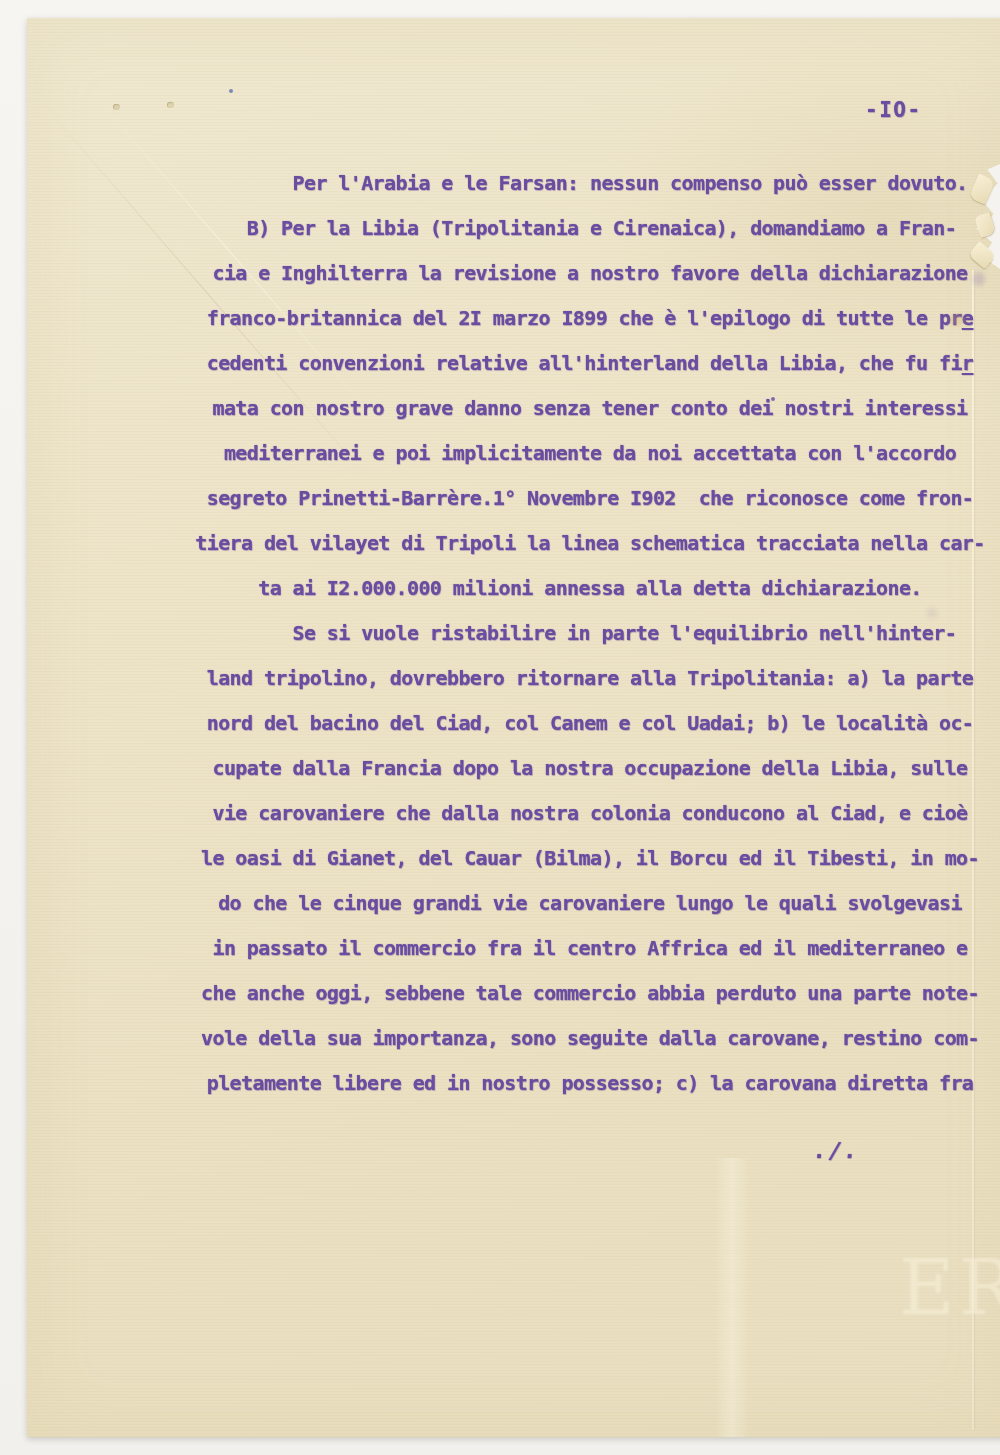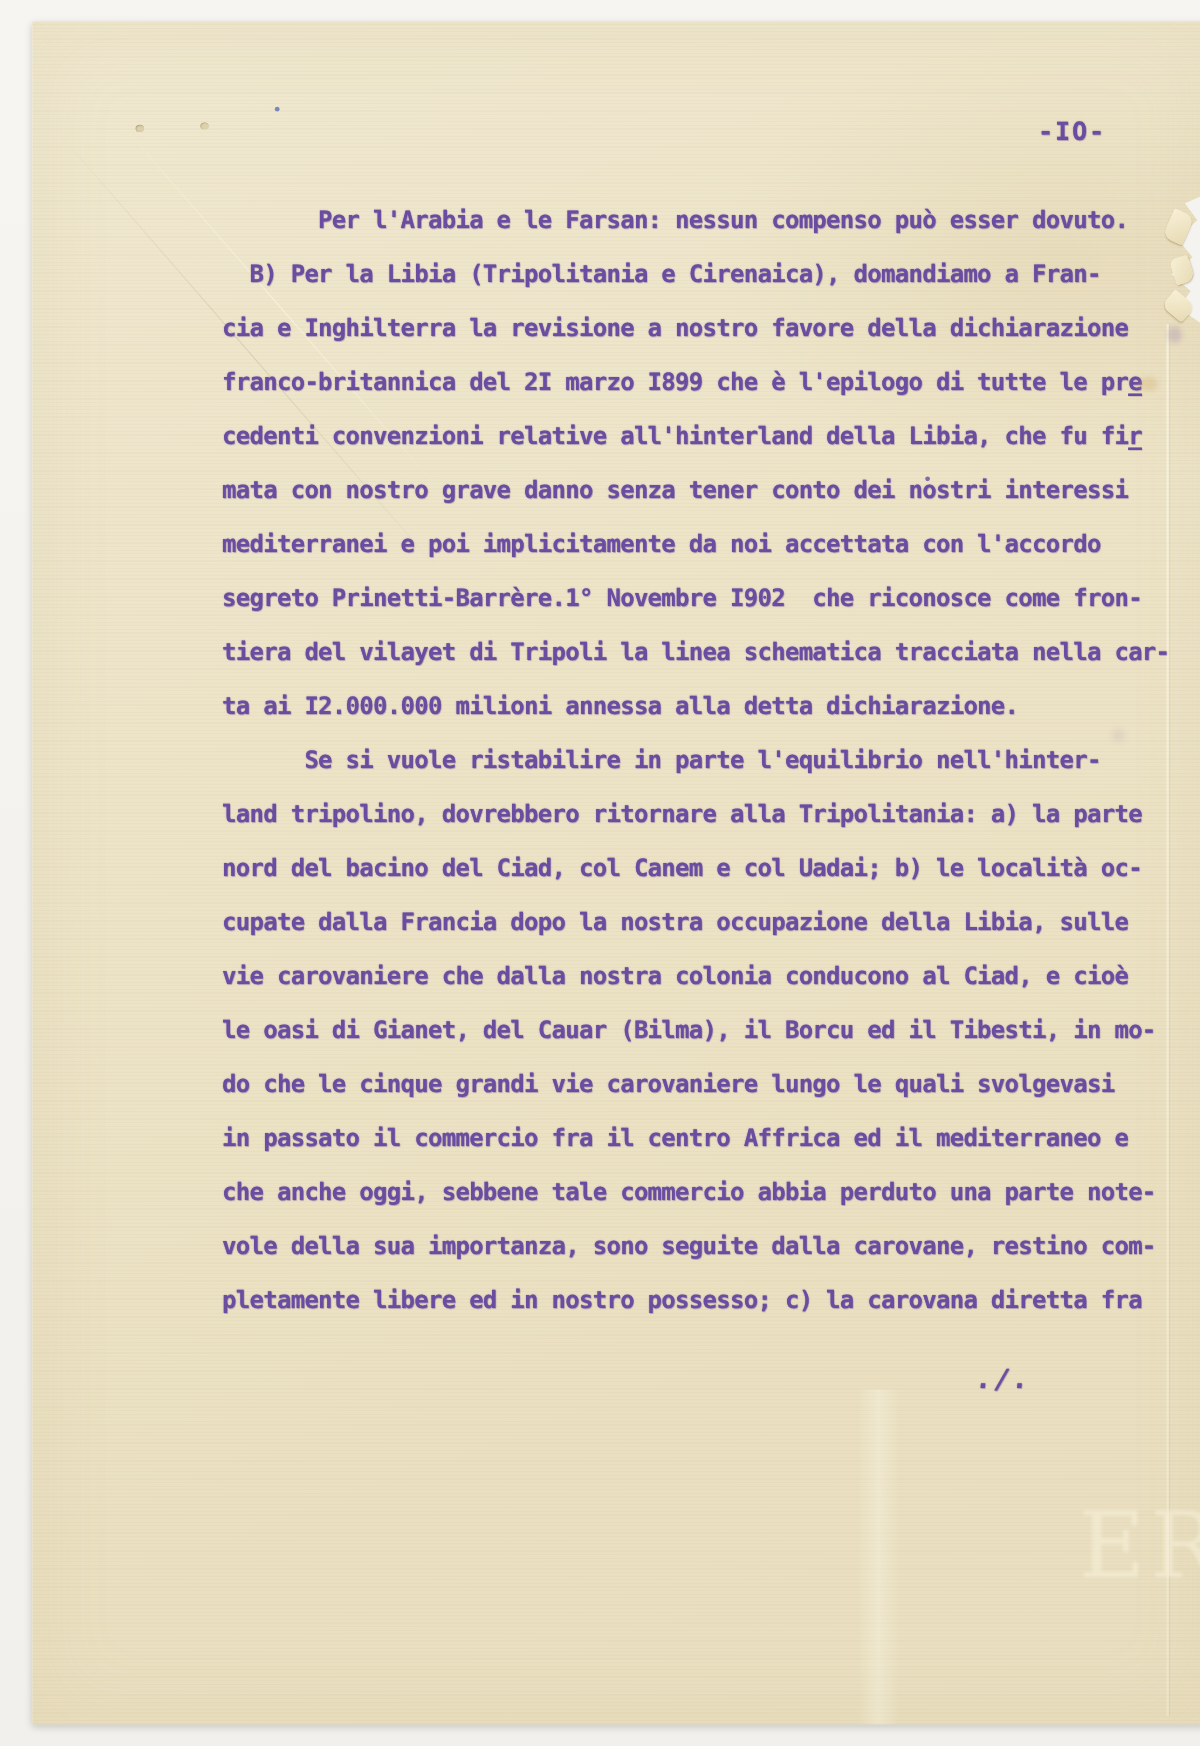--- a/index.html
+++ b/index.html
@@ -27,21 +27,21 @@
   .typed{
     color:var(--ink);
     font-weight:700;
     text-shadow:0 0 1.1px rgba(106,77,160,0.75), 0.6px 0.6px 0 rgba(88,58,138,0.28);
   }
   .text-block{
     position:absolute;left:158px;top:143px;width:810px;
     font-size:20px;letter-spacing:-0.6px;line-height:45px;
     white-space:pre;
   }
-  .line{height:45px;}
+  .line{height:45px;text-align:center;}
   .ul{text-decoration:underline;text-decoration-thickness:2px;text-underline-offset:3px;}
   .page-number{
     position:absolute;left:838px;top:80px;
     font-size:21px;letter-spacing:1.5px;
   }
   .continuation{
     position:absolute;left:786px;top:1120px;
     font-size:22px;letter-spacing:2px;
     transform:skewX(-6deg);
   }

